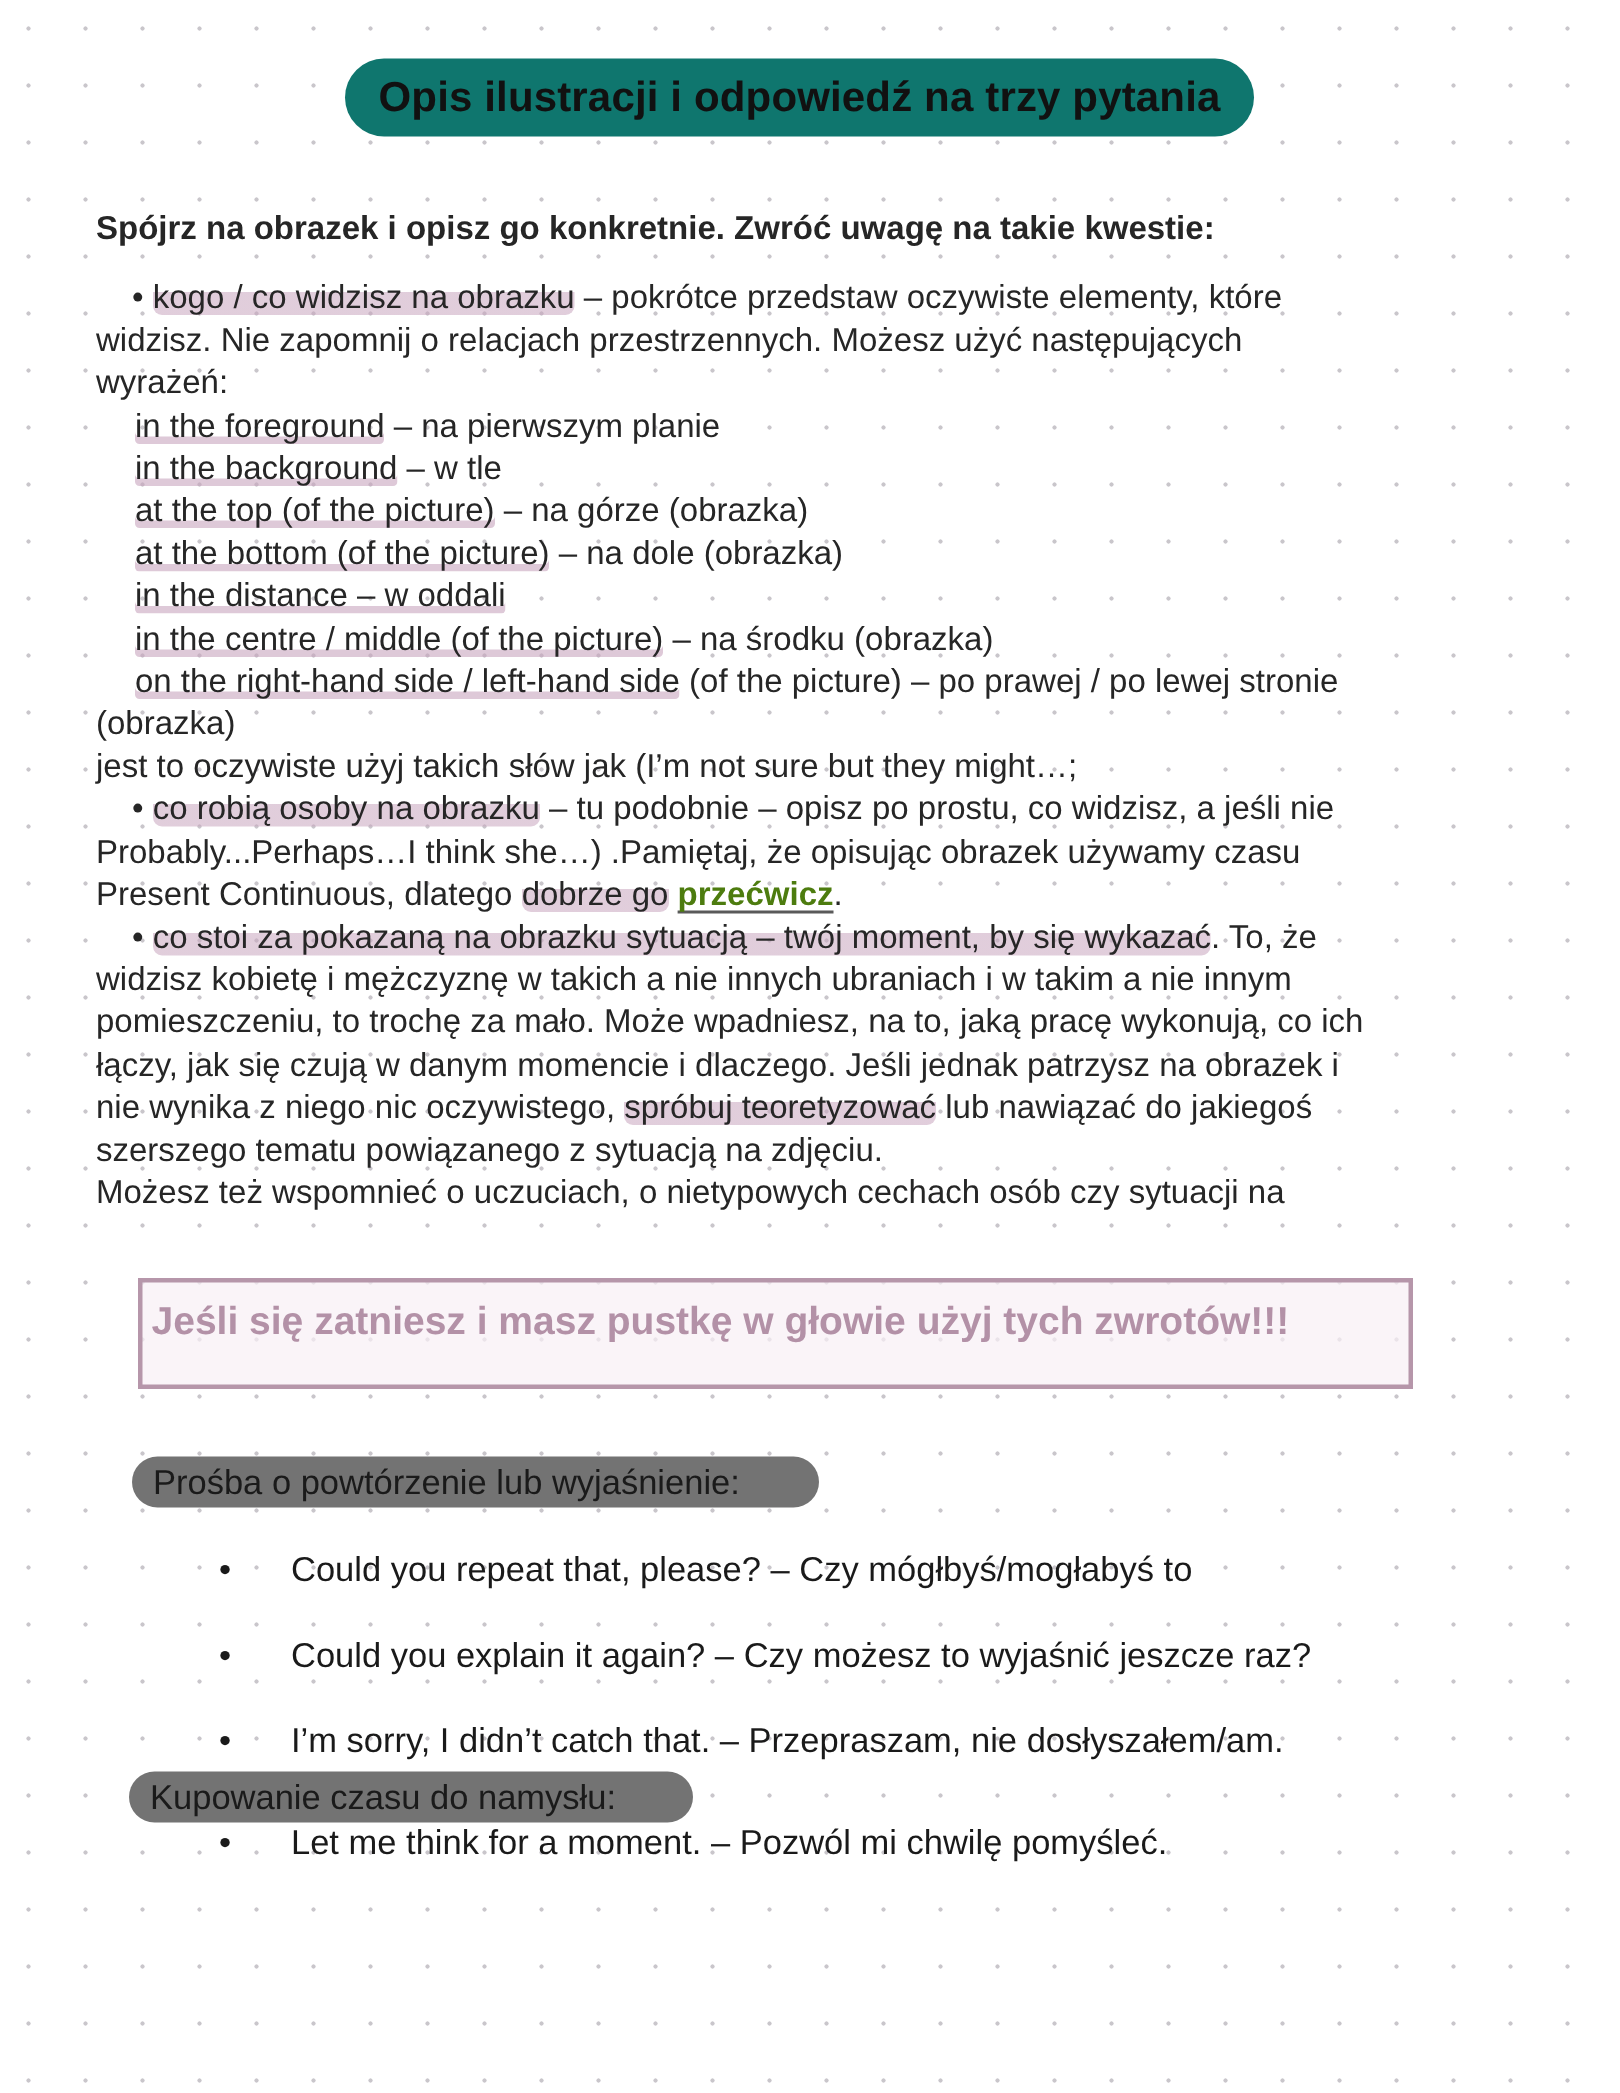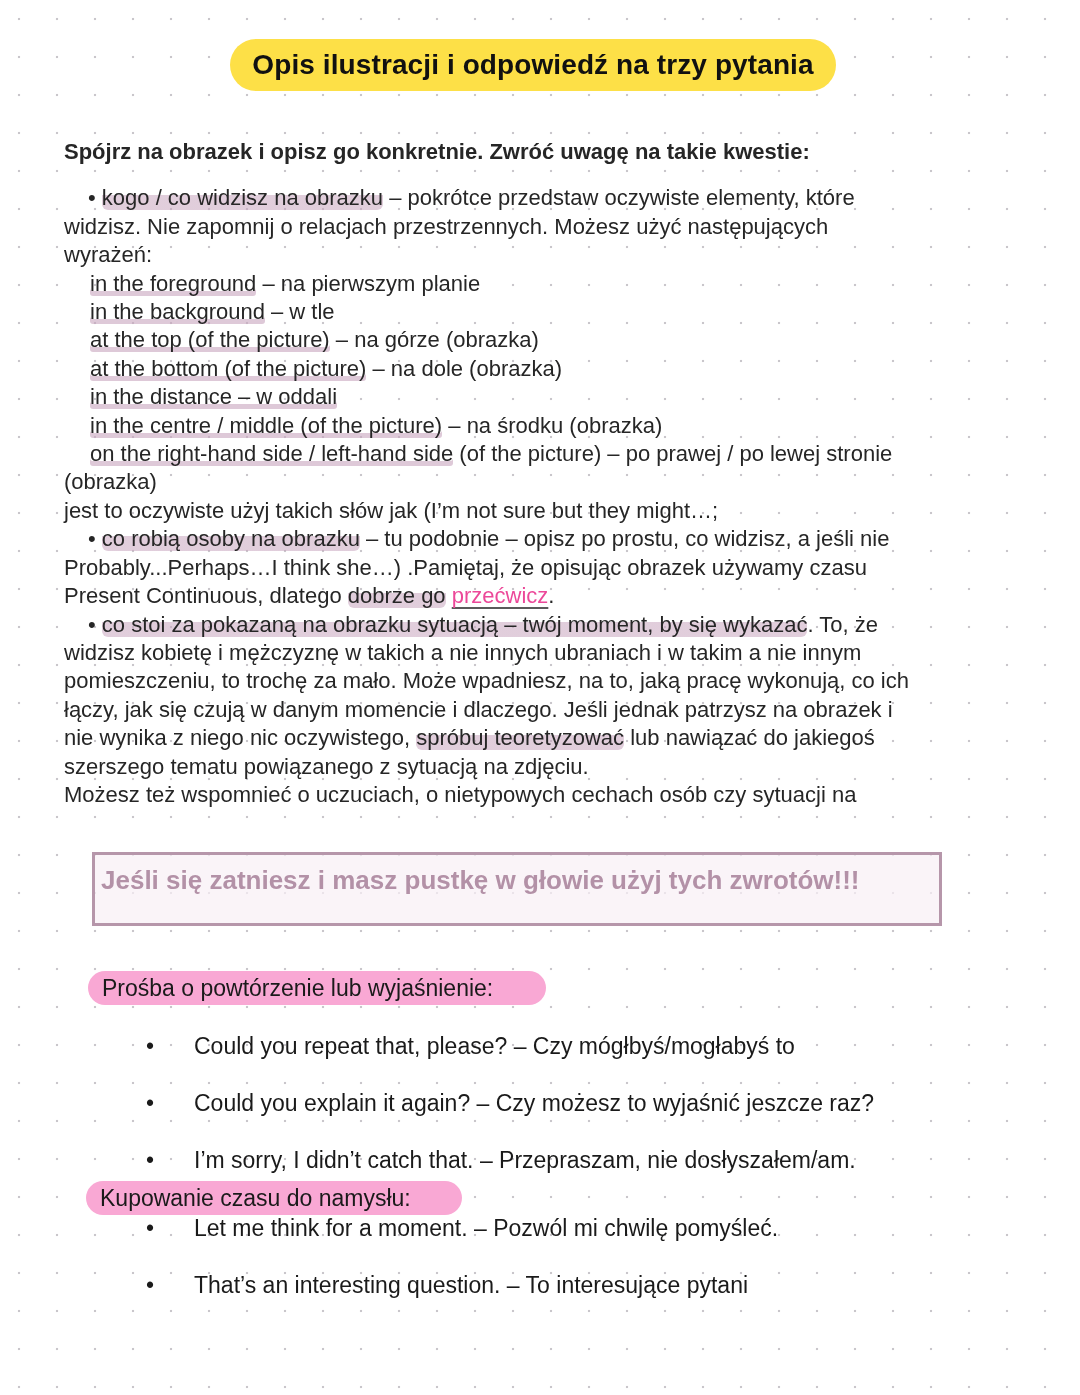--- a/index.html
+++ b/index.html
@@ -8,53 +8,53 @@
     background-color: #ffffff;
     background-image: radial-gradient(circle, #c9c6cb 1.2px, transparent 1.6px);
     background-size: 38px 38px;
     background-position: 0px 0px;
     font-family: "Liberation Sans", sans-serif;
     color: #262626;
     position: relative;
   }
   .title-pill {
     position: absolute; left: 230px; top: 39px; width: 606px; height: 52px;
-    background: #fde047; border-radius: 26px;
+    background: #0f766e; border-radius: 26px;
     display: flex; align-items: center; justify-content: center;
   }
   .title-pill span { font-size: 28px; font-weight: bold; color: #111; letter-spacing: 0.1px; }
 
   .body-text { position: absolute; left: 64px; top: 138px; width: 940px; font-size: 22px; line-height: 28.4px; }
   .line { white-space: nowrap; display: block; }
   .bold { font-weight: bold; }
   .ind { padding-left: 24px; }
   .ind2 { padding-left: 26px; }
   .hl {
     background: linear-gradient(transparent 40%, rgba(200,165,190,0.55) 40%, rgba(200,165,190,0.55) 100%);
     border-radius: 6px;
   }
   .ul {
     text-decoration: none;
     box-shadow: inset 0 -5px 0 rgba(200,165,190,0.6);
     border-radius: 3px;
   }
-  .dul { text-decoration: underline; text-decoration-color: #5a5a5a; text-underline-offset: 4px; color: #ec4899; }
+  .dul { text-decoration: underline; text-decoration-color: #5a5a5a; text-underline-offset: 4px; color: #4d7c0f; font-weight: bold; }
   .gap { height: 16px; }
 
   .callout {
     position: absolute; left: 92px; top: 852px; width: 844px; height: 68px;
     border: 3px solid #b696aa; background: rgba(248,240,245,0.7);
   }
   .callout span {
     position: absolute; left: 6px; top: 10px;
     font-size: 26px; font-weight: bold; color: #b391a7; text-align: center;
   }
 
   .section-pill {
-    position: absolute; height: 34px; background: #f9a8d4; border-radius: 17px;
+    position: absolute; height: 34px; background: #737373; border-radius: 17px;
     display: flex; align-items: center; padding: 0 14px; box-sizing: border-box;
   }
   .section-pill span { font-size: 23px; color: #1a1a1a; }
   .phrases { position: absolute; font-size: 23px; line-height: 30px; color: #1a1a1a; }
   .phrase { display: block; white-space: nowrap; margin-top: 27px; }
   .bullet { display: inline-block; width: 76px; text-align: left; padding-left: 28px; box-sizing: border-box; }
 </style>
 </head>
 <body>
 
@@ -104,14 +104,13 @@
   <span class="phrase"><span class="bullet">•</span><span>Could you repeat that, please? – Czy mógłbyś/mogłabyś to</span></span>
   <span class="phrase"><span class="bullet">•</span><span>Could you explain it again? – Czy możesz to wyjaśnić jeszcze raz?</span></span>
   <span class="phrase"><span class="bullet">•</span><span>I’m sorry, I didn’t catch that. – Przepraszam, nie dosłyszałem/am.</span></span>
 </div>
 
 <div class="section-pill" style="left:86px; top:1181px; width:376px;">
   <span>Kupowanie czasu do namysłu:</span>
 </div>
 <div class="phrases" style="left:118px; top:1186px;">
   <span class="phrase"><span class="bullet">•</span><span>Let me think for a moment. – Pozwól mi chwilę pomyśleć.</span></span>
-  <span class="phrase"><span class="bullet">•</span><span>That’s an interesting question. – To interesujące pytani</span></span>
 </div>
 
 </body></html>

